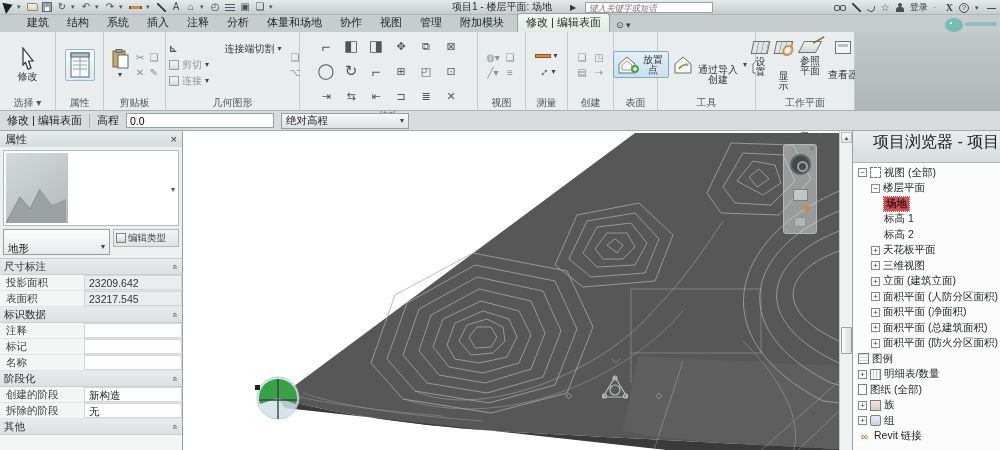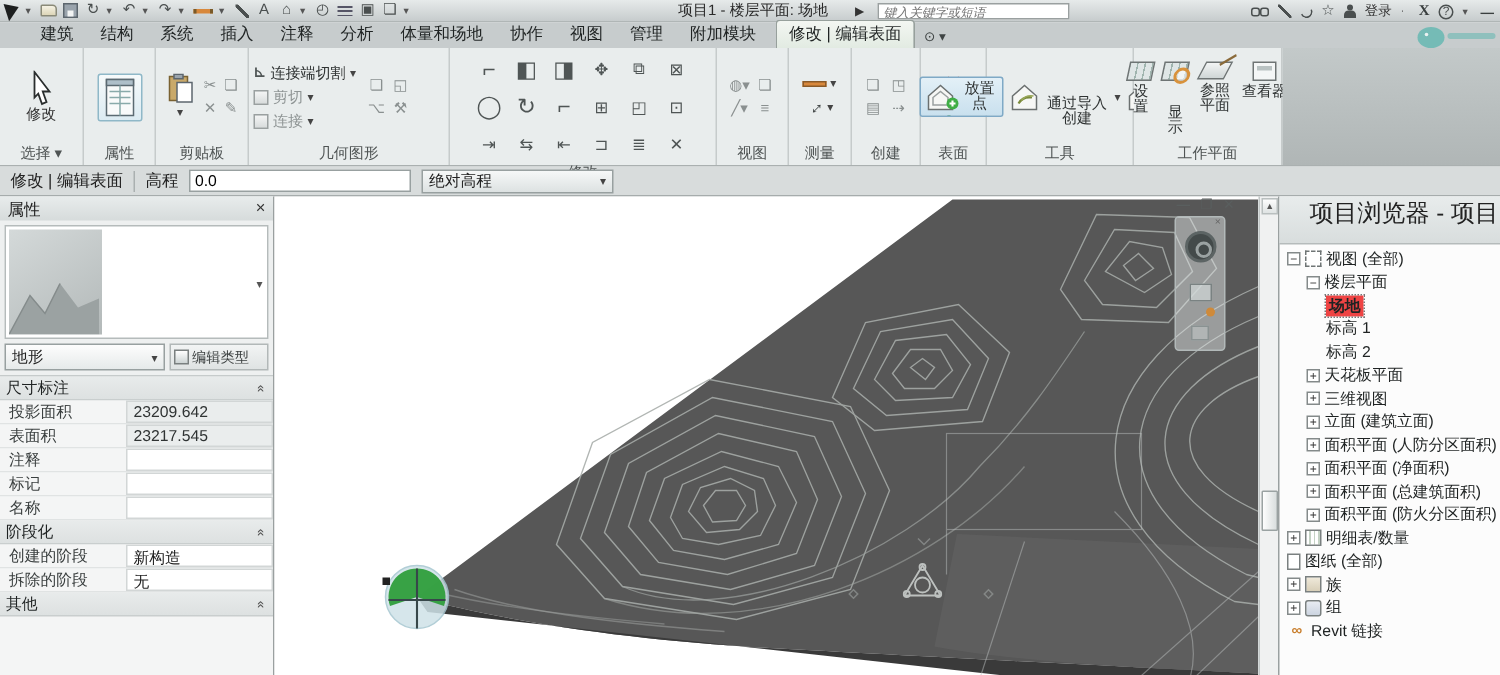--- a/index.html
+++ b/index.html
@@ -99,21 +99,21 @@
   .props{ width:183px; background:#eef0f0; border-right:1px solid #9aa0a0; display:flex; flex-direction:column; font-size:10.5px;}
   .props-header{ height:16px; background:linear-gradient(#e8ecec,#d6dbdb); display:flex; align-items:center;
     justify-content:space-between; padding:0 5px; font-size:11px;}
   .props-close{ color:#333; font-size:11px;}
   .preview-box{ margin:3px 3px 2px; height:76px; background:#fff; border:1px solid #b5bbbb; display:flex; position:relative;}
   .thumb{ width:62px; margin:2px; background:linear-gradient(145deg,#d4d9d9,#b3b9b9); position:relative; overflow:hidden;}
   .thumb svg{ position:absolute; left:0; bottom:0;}
   .preview-caret{ position:absolute; right:3px; top:34px; font-size:8px; color:#555;}
   .type-row{ display:flex; gap:3px; margin:1px 3px 3px;}
   .type-combo{ flex:1; height:18px; border:1px solid #98a0a0; background:linear-gradient(#fdfdfd,#e6eaea);
-    display:flex; align-items:center; justify-content:space-between; padding:0 4px;}
+    display:flex; justify-content:space-between; padding:12px 4px;}
   .edit-type{ width:66px; height:18px; border:1px solid #b2b8b8; background:linear-gradient(#f2f4f4,#dfe3e3);
     display:flex; align-items:center; gap:2px; font-size:9.5px; padding:0 2px; color:#3a3f3f;}
   .et-icon{ width:10px; height:10px; border:1px solid #7a8080; background:linear-gradient(#fff,#cdd4d4);}
   .props-grid{ flex:1; background:#f4f5f5; overflow:hidden; border-top:1px solid #c6cbcb;}
   .psection{ height:16px; background:linear-gradient(#e8ebeb,#dde1e1); display:flex; align-items:center;
     justify-content:space-between; padding:0 5px 0 4px; border-bottom:1px solid #c9cece; color:#1f2323;}
   .chev{ display:inline-block; transform:rotate(90deg); font-size:9px; color:#555;}
   .prow{ display:flex; height:16px; border-bottom:1px solid #e0e3e3; background:#f4f5f5;}
   .plabel{ width:84px; padding:1px 3px 0 6px; color:#3a3f3f; white-space:nowrap; overflow:hidden;}
   .pvalue{ flex:1; border-left:1px solid #d2d6d6; background:#fff; padding:1px 4px 0; border:1px solid #d2d6d6; white-space:nowrap;}
@@ -287,21 +287,21 @@
       </div>
     </div>
     <div class="rcaption">剪贴板</div>
   </div>
 
   <div class="rpanel" style="width:134px;">
     <div class="rbody" style="justify-content:flex-start;">
       <div class="geom-rows">
         <div class="geom-row">
           <span style="color:#4f5555;font-weight:bold;">⊾</span>
-          <span style="color:#2f3333;">连接端切割</span>
+          <span style="color:#2f3333;margin-left:44px;">连接端切割</span>
           <span class="caret">▾</span>
         </div>
         <div class="geom-row">
           <span class="cube"></span>
           <span>剪切</span>
           <span class="caret">▾</span>
         </div>
         <div class="geom-row">
           <span class="cube"></span>
           <span>连接</span>
@@ -430,21 +430,21 @@
       <div class="wp-btn">
         <span class="wp-grid wp-mag"></span>
         <div style="margin-top:17px;">显示</div>
       </div>
       <div class="wp-btn">
         <span class="wp-plane"></span>
         <div style="width:24px;margin-top:3px;">参照平面</div>
       </div>
       <div class="wp-btn">
         <span class="wp-viewer"></span>
-        <div style="width:30px;margin-top:3px;">查看器</div>
+        <div style="width:30px;margin-top:16px;">查看器</div>
       </div>
     </div>
     <div class="rcaption">工作平面</div>
   </div>
 
   <div class="ribbon-fill"></div>
 </div>
 
 <div class="optionsbar">
   <span>修改 | 编辑表面</span>
@@ -488,20 +488,24 @@
           <span>尺寸标注</span>
           <span class="chev">«</span>
         </div>
         <div class="prow">
           <div class="plabel">投影面积</div>
           <div class="pvalue ro">23209.642</div>
         </div>
         <div class="prow">
           <div class="plabel">表面积</div>
           <div class="pvalue ro">23217.545</div>
+        </div>
+        <div class="psection">
+          <span>标识数据</span>
+          <span class="chev">«</span>
         </div>
         <div class="prow">
           <div class="plabel">注释</div>
           <div class="pvalue"></div>
         </div>
         <div class="prow">
           <div class="plabel">标记</div>
           <div class="pvalue"></div>
         </div>
         <div class="prow">
@@ -662,20 +666,24 @@
         </div>
         <div class="trow" style="padding-left: 18px;">
           <span class="expander">+</span>
           <span class="tlabel">面积平面 (总建筑面积)</span>
         </div>
         <div class="trow" style="padding-left: 18px;">
           <span class="expander">+</span>
           <span class="tlabel">面积平面 (防火分区面积)</span>
         </div>
         <div class="trow" style="padding-left: 5px;">
+          <span class="ti icon-legend"></span>
+          <span class="tlabel">图例</span>
+        </div>
+        <div class="trow" style="padding-left: 5px;">
           <span class="expander">+</span>
           <span class="ti icon-schedule"></span>
           <span class="tlabel">明细表/数量</span>
         </div>
         <div class="trow" style="padding-left: 5px;">
           <span class="ti icon-sheet"></span>
           <span class="tlabel">图纸 (全部)</span>
         </div>
         <div class="trow" style="padding-left: 5px;">
           <span class="expander">+</span>

